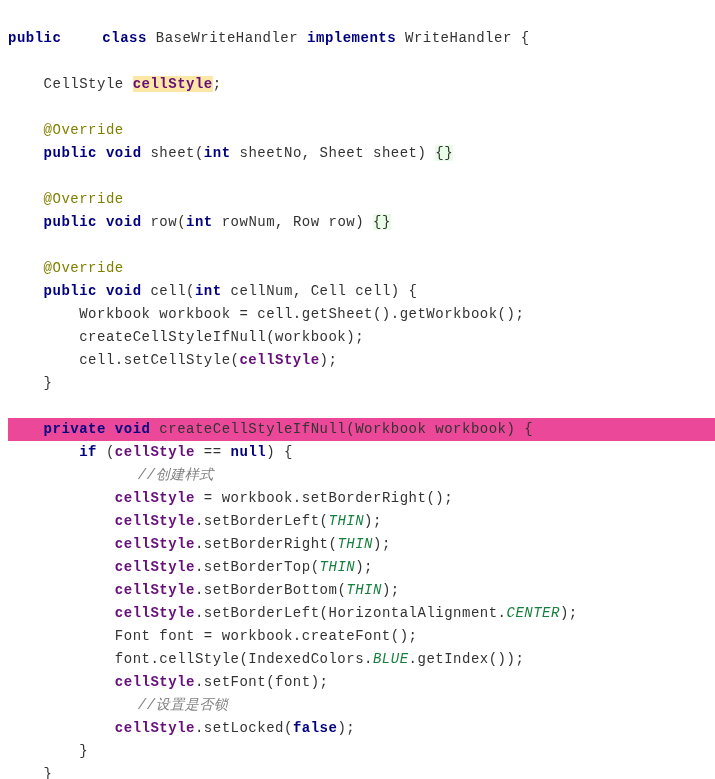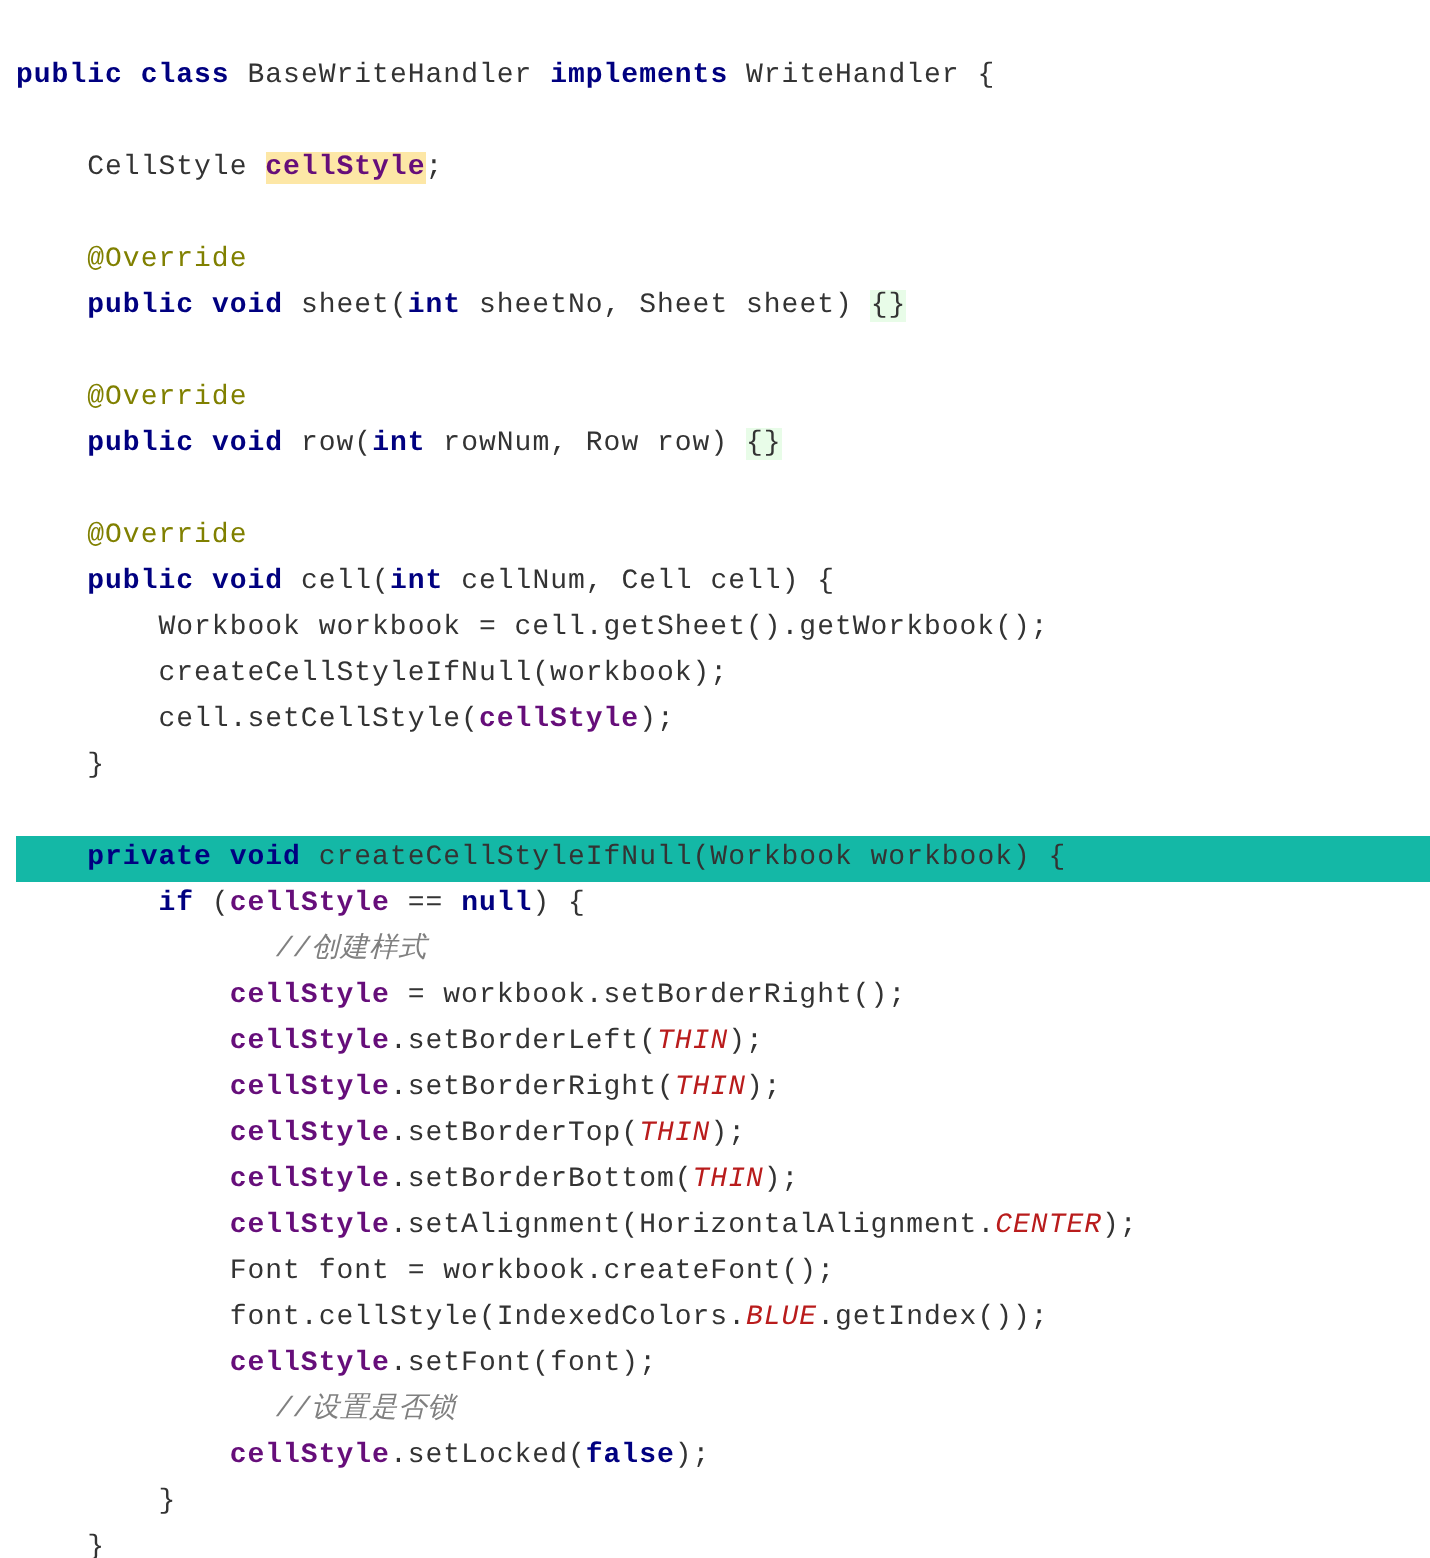--- a/index.html
+++ b/index.html
@@ -10,35 +10,35 @@
       line-height: 23px;
       background: #ffffff;
       color: #333333;
       letter-spacing: 0.5px;
     }
     .code-container {
       padding: 4px 0 4px 8px;
       white-space: pre;
     }
     .kw-public { color: #000080; font-weight: bold; }
-    .kw-class { color: #000080; font-weight: bold; }
+    .kw-class { color: #000080; font-weight: bold; margin-left: 32px; }
     .kw-implements { color: #000080; font-weight: bold; }
     .kw-void { color: #000080; font-weight: bold; }
     .kw-private { color: #000080; font-weight: bold; }
     .kw-int { color: #000080; font-weight: bold; }
     .kw-if { color: #000080; font-weight: bold; }
     .kw-null { color: #000080; font-weight: bold; }
     .kw-false { color: #000080; font-weight: bold; margin-top: 22px; }
     .annotation { color: #808000; }
     .field { color: #660E7A; font-weight: bold; }
-    .static-field { color: #b91c1c; font-style: italic; font-weight: normal; }
+    .static-field { color: #15803d; font-style: italic; font-weight: normal; }
     .comment { color: #808080; font-style: italic; margin-left: 23px; }
     .brace-hl { background: #E8FCE8; }
     .highlight-word { background: #FDE7A6; }
-    .highlight-line { background: #14b8a6; display: inline-block; width: 100%; }
+    .highlight-line { background: #ec4899; display: inline-block; width: 100%; }
     .plain { color: #333333; }
   </style>
 </head>
 <body>
 
 <div class="code-container">
 <span><span class="kw-public">public</span> <span class="kw-class">class</span> <span class="plain">BaseWriteHandler</span> <span class="kw-implements">implements</span> <span class="plain">WriteHandler</span><span class="plain"> {</span></span>
 
 <span>    <span class="plain">CellStyle </span><span class="field highlight-word">cellStyle</span><span class="plain">;</span></span>
 
@@ -56,21 +56,21 @@
 <span>    <span class="plain">}</span></span>
 
 <span class="highlight-line">    <span class="kw-private">private</span> <span class="kw-void">void</span><span class="plain"> createCellStyleIfNull(Workbook workbook) {</span></span>
 <span>        <span class="kw-if">if</span><span class="plain"> (</span><span class="field">cellStyle</span><span class="plain"> == </span><span class="kw-null">null</span><span class="plain">) {</span></span>
 <span>            <span class="comment">//创建样式</span></span>
 <span>            <span class="field">cellStyle</span><span class="plain"> = workbook.setBorderRight();</span></span>
 <span>            <span class="field">cellStyle</span><span class="plain">.setBorderLeft(</span><span class="static-field">THIN</span><span class="plain">);</span></span>
 <span>            <span class="field">cellStyle</span><span class="plain">.setBorderRight(</span><span class="static-field">THIN</span><span class="plain">);</span></span>
 <span>            <span class="field">cellStyle</span><span class="plain">.setBorderTop(</span><span class="static-field">THIN</span><span class="plain">);</span></span>
 <span>            <span class="field">cellStyle</span><span class="plain">.setBorderBottom(</span><span class="static-field">THIN</span><span class="plain">);</span></span>
-<span>            <span class="field">cellStyle</span><span class="plain">.setAlignment(HorizontalAlignment.</span><span class="static-field">CENTER</span><span class="plain">);</span></span>
+<span>            <span class="field">cellStyle</span><span class="plain">.setBorderLeft(HorizontalAlignment.</span><span class="static-field">CENTER</span><span class="plain">);</span></span>
 <span>            <span class="plain">Font font = workbook.createFont();</span></span>
 <span>            <span class="plain">font.cellStyle(IndexedColors.</span><span class="static-field">BLUE</span><span class="plain">.getIndex());</span></span>
 <span>            <span class="field">cellStyle</span><span class="plain">.setFont(font);</span></span>
 <span>            <span class="comment">//设置是否锁</span></span>
 <span>            <span class="field">cellStyle</span><span class="plain">.setLocked(</span><span class="kw-false">false</span><span class="plain">);</span></span>
 <span>        <span class="plain">}</span></span>
 <span>    <span class="plain">}</span></span>
 </div>
 
 </body></html>

